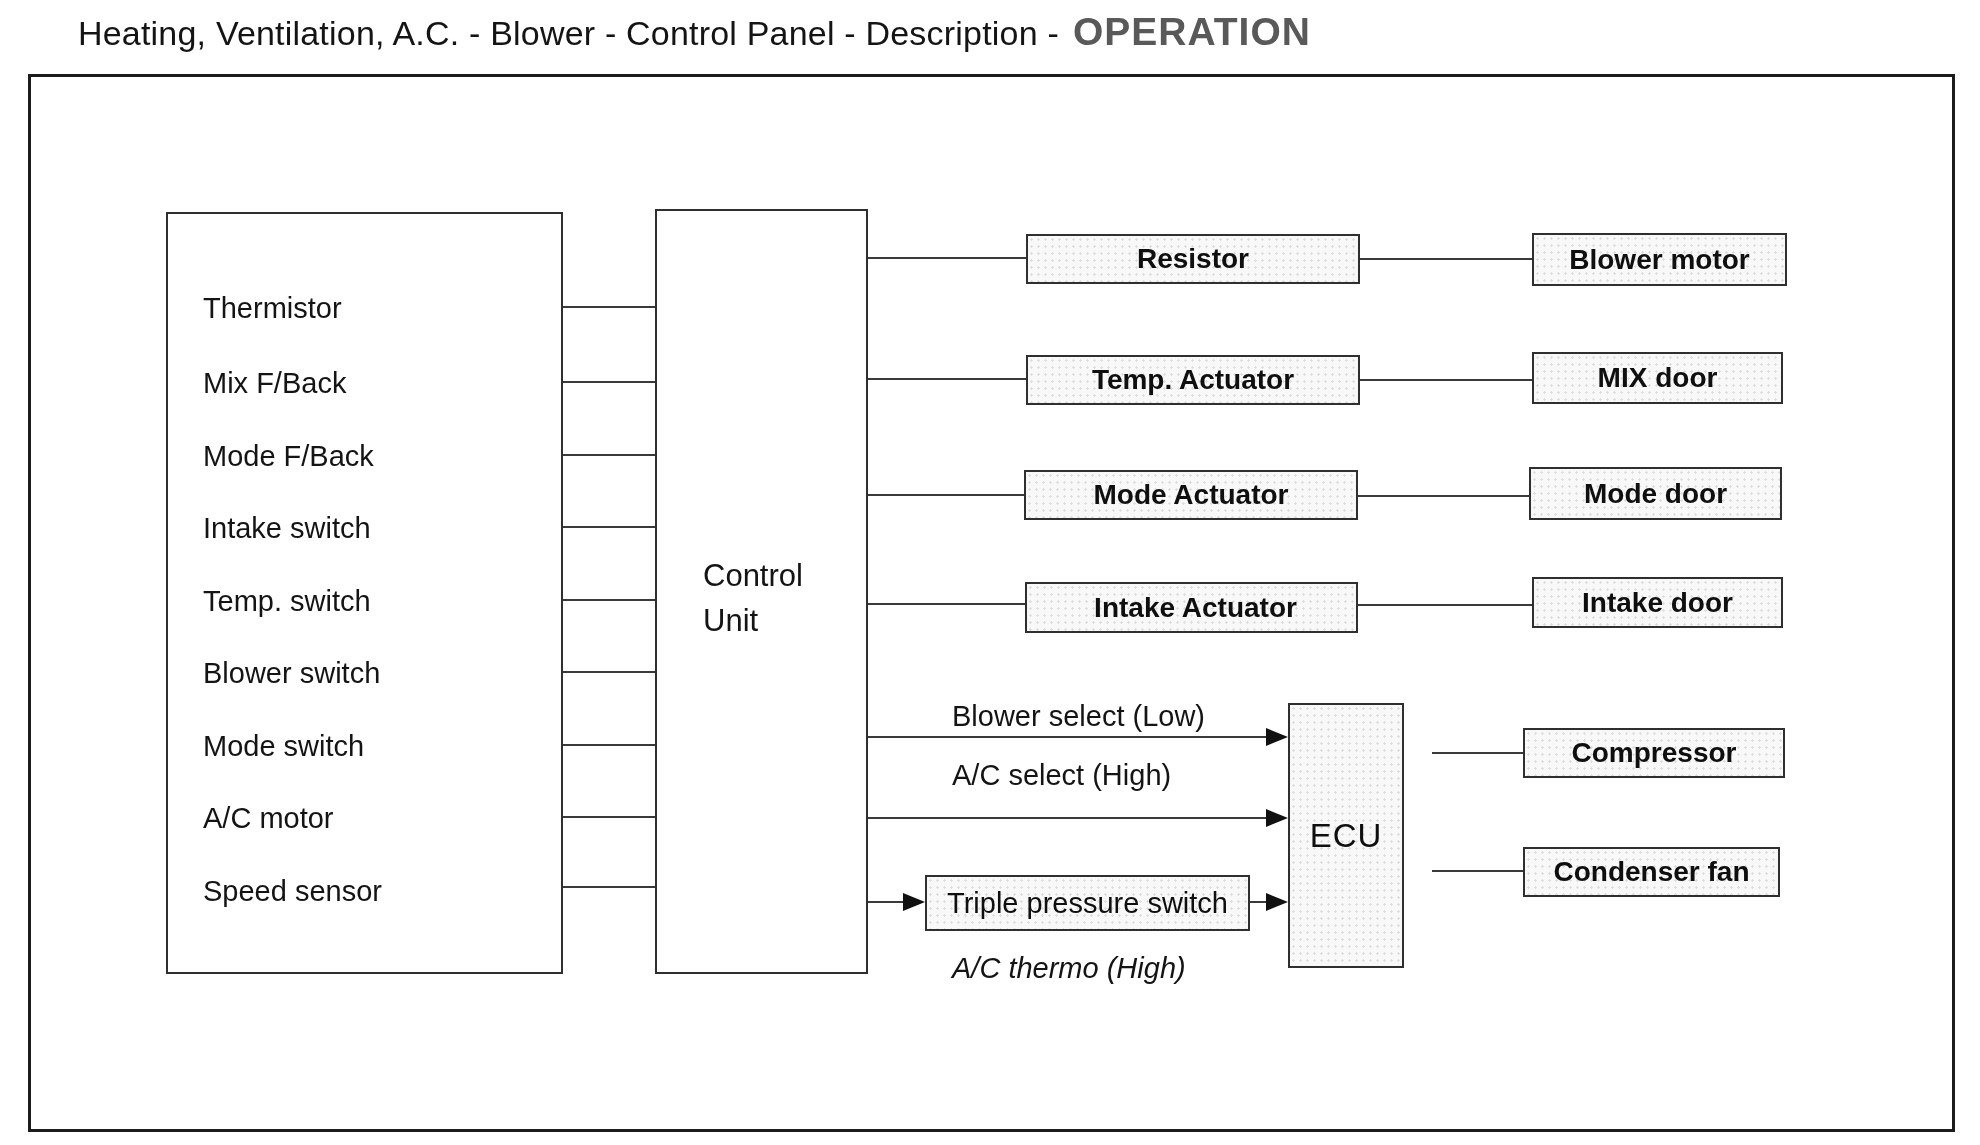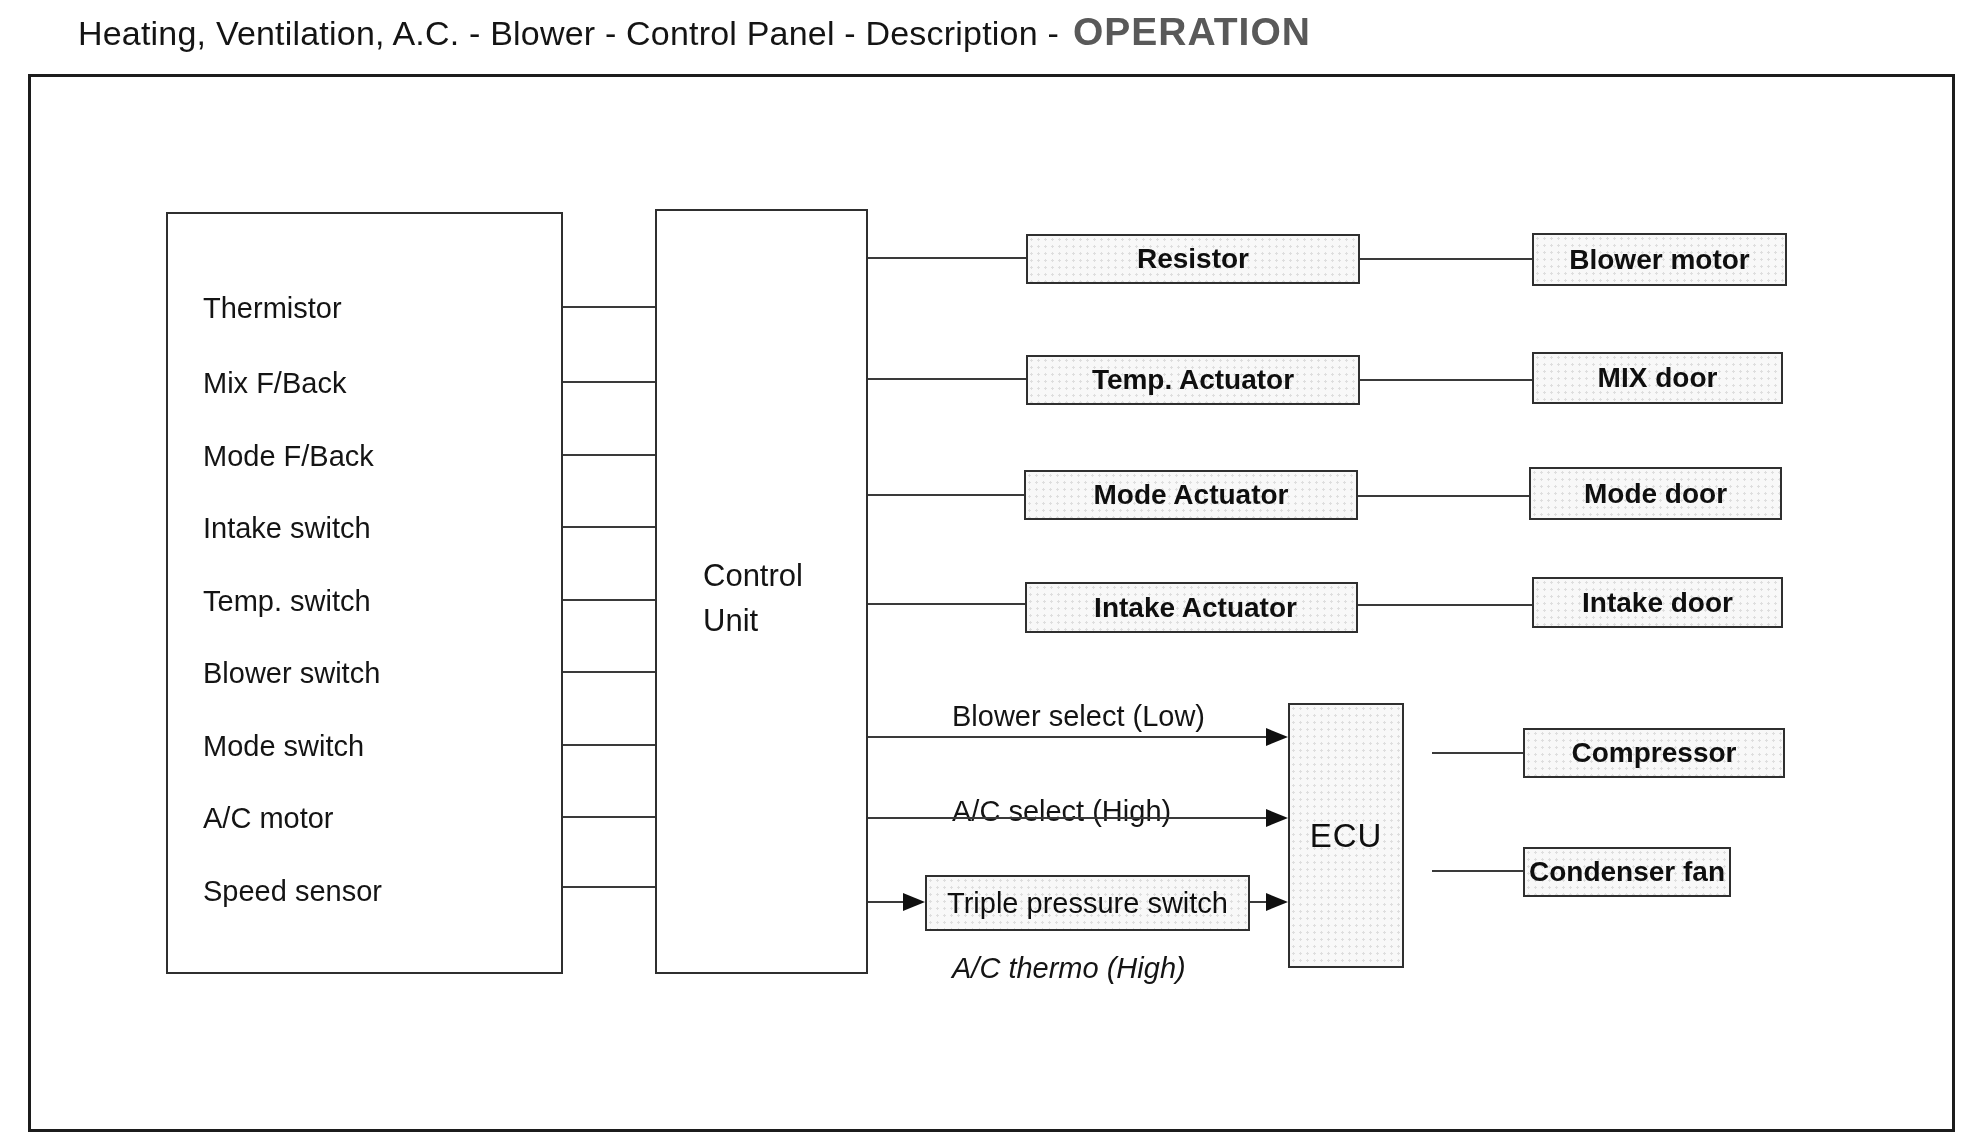--- a/index.html
+++ b/index.html
@@ -97,21 +97,21 @@
   </div>
   <div class="wire" style="left:1358px;top:604px;width:174px;"></div>
   <div class="smallbox" style="left:1532px;top:577px;width:251px;height:51px;">
     <span>Intake door</span>
   </div>
 
   <div class="sig-label" style="top:699px;">Blower select (Low)</div>
   <div class="wire" style="left:868px;top:736px;width:398px;"></div>
   <div class="arrow-right" style="left:1266px;top:728px;"></div>
 
-  <div class="sig-label" style="top:794px;">A/C select (High)</div>
+  <div class="sig-label" style="top:758px;">A/C select (High)</div>
   <div class="wire" style="left:868px;top:817px;width:398px;"></div>
   <div class="arrow-right" style="left:1266px;top:809px;"></div>
 
   <div class="wire" style="left:868px;top:901px;width:37px;"></div>
   <div class="arrow-right" style="left:903px;top:893px;"></div>
   <div class="smallbox" style="left:925px;top:875px;width:325px;height:56px;font-weight:400;font-size:29px;">
     <span>Triple pressure switch</span>
   </div>
   <div class="wire" style="left:1250px;top:901px;width:16px;"></div>
   <div class="arrow-right" style="left:1266px;top:893px;"></div>
@@ -119,17 +119,17 @@
 
   <div class="smallbox" style="left:1288px;top:703px;width:116px;height:265px;">
     <span class="ecu-label">ECU</span>
   </div>
 
   <div class="wire" style="left:1432px;top:752px;width:91px;"></div>
   <div class="smallbox" style="left:1523px;top:728px;width:262px;height:50px;">
     <span>Compressor</span>
   </div>
   <div class="wire" style="left:1432px;top:870px;width:91px;"></div>
-  <div class="smallbox" style="left:1523px;top:847px;width:208px;height:50px;">
+  <div class="smallbox" style="left:1523px;top:847px;width:257px;height:50px;">
     <span>Condenser fan</span>
   </div>
 
 </div>
 
 </body></html>

